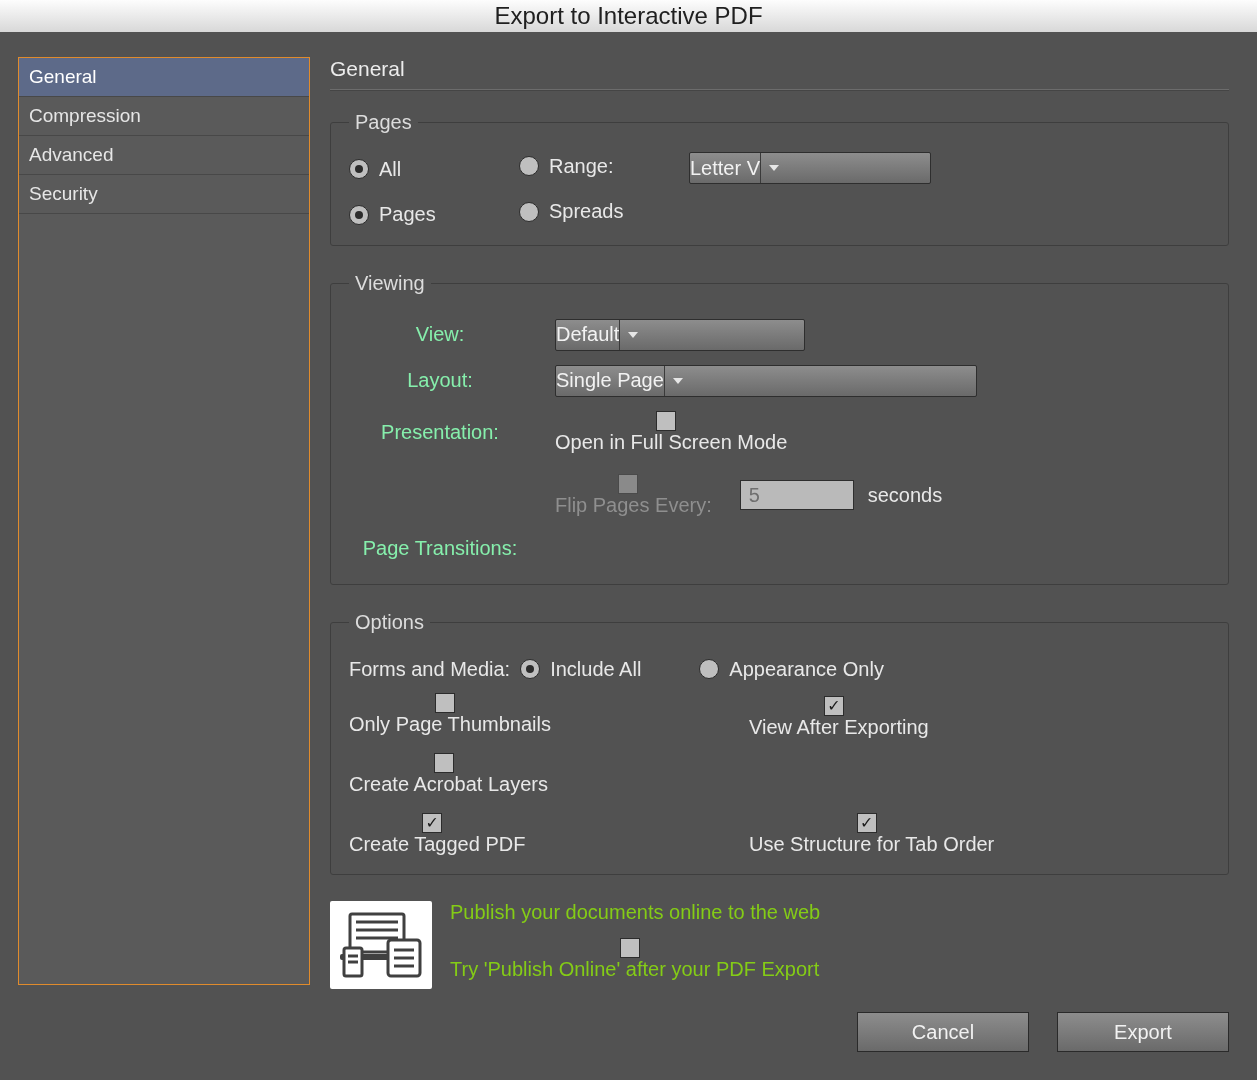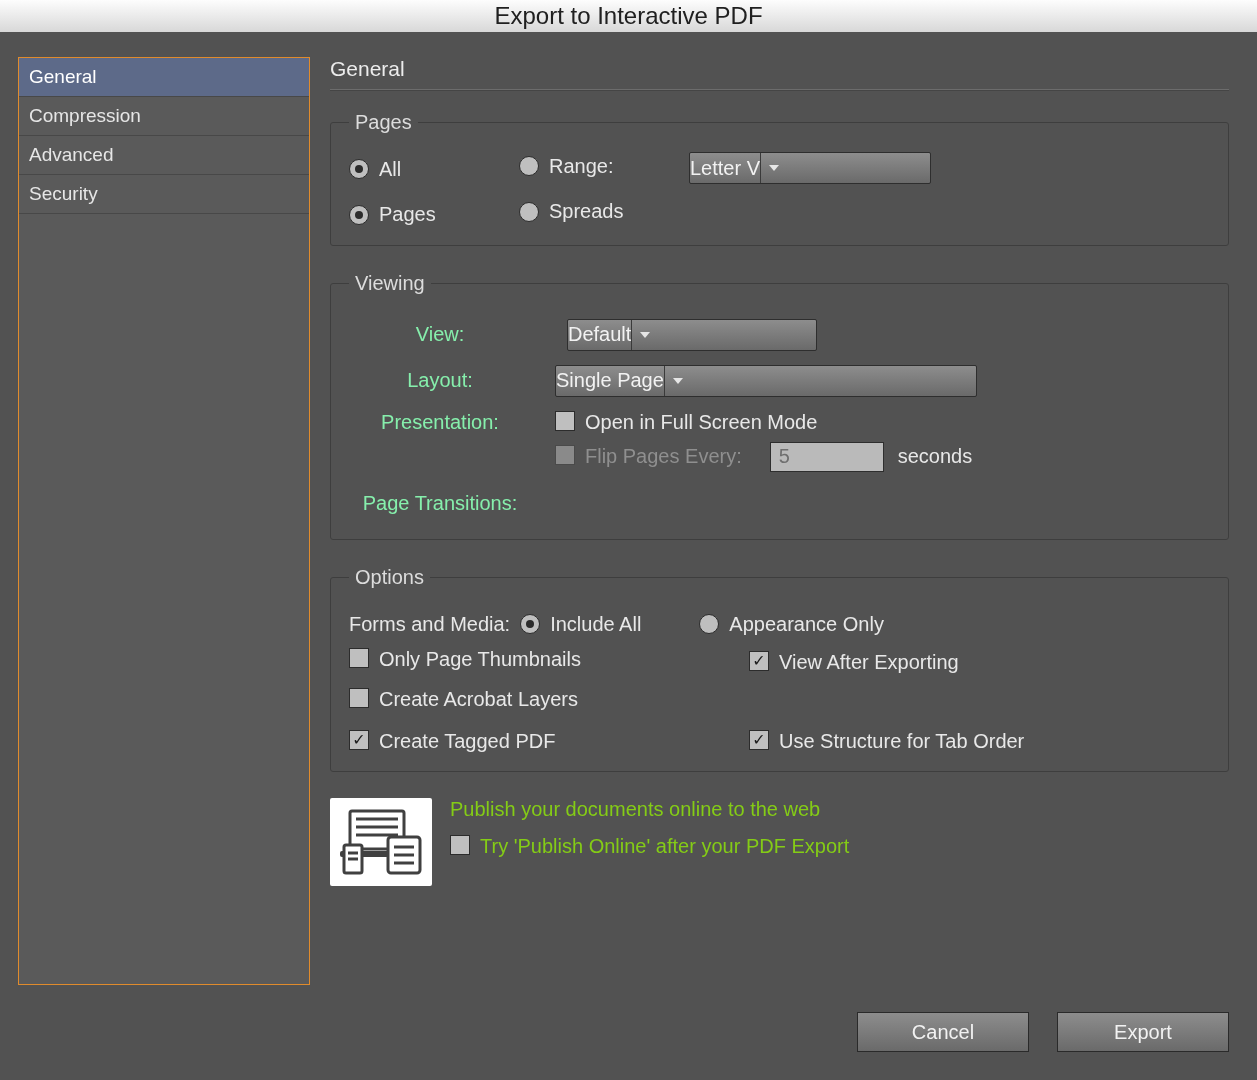--- a/index.html
+++ b/index.html
@@ -12,21 +12,21 @@
   .main{position:absolute;left:330px;right:28px;top:25px;}
   .panel-title{font-size:21px;color:#ececec;margin-bottom:8px;}
   .hr{height:1px;background:#6c6c6c;border-bottom:1px solid #454545;margin-bottom:20px;}
   fieldset.group{border:1px solid #3e3e3e;border-radius:3px;padding:18px 18px 18px 18px;margin:0 0 26px 0;position:relative;}
   fieldset.group>legend{padding:0 6px;color:#dcdcdc;font-size:20px;}
   .row{display:flex;align-items:center;margin:6px 0;}
   .lbl-right{width:182px;text-align:center;margin-right:24px;color:#86efac;}
   .radio{display:inline-flex;align-items:center;margin-right:28px;cursor:default;}
   .radio .dot{width:18px;height:18px;border-radius:50%;border:1px solid #2c2c2c;background:#bfbfbf;margin-right:10px;display:inline-flex;align-items:center;justify-content:center;}
   .radio.selected .dot::after{content:"";width:8px;height:8px;border-radius:50%;background:#2c2c2c;}
-  .checkbox{display:inline-flex;margin-right:28px;cursor:default;}
+  .checkbox{display:inline-flex;align-items:center;margin-right:28px;cursor:default;flex-direction:column;}
   .checkbox .box{width:18px;height:18px;border:1px solid #2c2c2c;background:#bfbfbf;margin-right:10px;display:inline-flex;align-items:center;justify-content:center;}
   .checkbox.checked .box::after{content:"✓";color:#1a1a1a;font-size:16px;line-height:1;}
   .checkbox.disabled .box{background:#8a8a8a;border-color:#4a4a4a;}
   .checkbox.disabled{color:#8f8f8f;}
   .combo{display:inline-flex;align-items:center;height:30px;background:linear-gradient(#8d8d8d,#6a6a6a);border:1px solid #2e2e2e;border-radius:2px;color:#f2f2f2;}
   .combo .val{padding:0 0;white-space:nowrap;}
   .combo .arrow{width:26px;height:100%;border-left:1px solid #3a3a3a;display:flex;align-items:center;justify-content:center;}
   .combo .arrow svg{width:10px;height:10px;fill:#e6e6e6;}
   .textfield{height:28px;background:#bababa;border:1px solid #2e2e2e;color:#4a4a4a;padding:0 8px;display:inline-flex;align-items:center;}
   .textfield.disabled{color:#6f6f6f;}
@@ -102,21 +102,21 @@
           </span>
         </div>
       </div>
     </fieldset>
 
     <fieldset class="group">
       <legend>Viewing</legend>
 
       <div class="row">
         <span class="lbl-right">View:</span>
-        <span class="combo" style="width:248px;margin-left:12px;">
+        <span class="combo" style="width:248px;">
           <span class="val">Default</span>
           <span class="arrow">
               <svg viewBox="0 0 10 10">
                 <path d="M0 2l5 6 5-6z"></path>
               </svg>
             </span>
         </span>
       </div>
 
       <div class="row" style="margin-top:14px;">
@@ -132,21 +132,21 @@
       </div>
 
       <div class="row" style="margin-top:14px;">
         <span class="lbl-right">Presentation:</span>
         <span class="checkbox">
           <span class="box"></span>
           <span>Open in Full Screen Mode</span>
         </span>
       </div>
 
-      <div class="row" style="margin-top:8px;">
+      <div class="row" style="margin-top:20px;">
         <span class="lbl-right"></span>
         <span class="checkbox disabled">
           <span class="box"></span>
           <span>Flip Pages Every:</span>
         </span>
         <span class="textfield disabled" style="width:96px;margin:0 14px 0 0;">5</span>
         <span>seconds</span>
       </div>
 
       <div class="row" style="margin-top:20px;">

